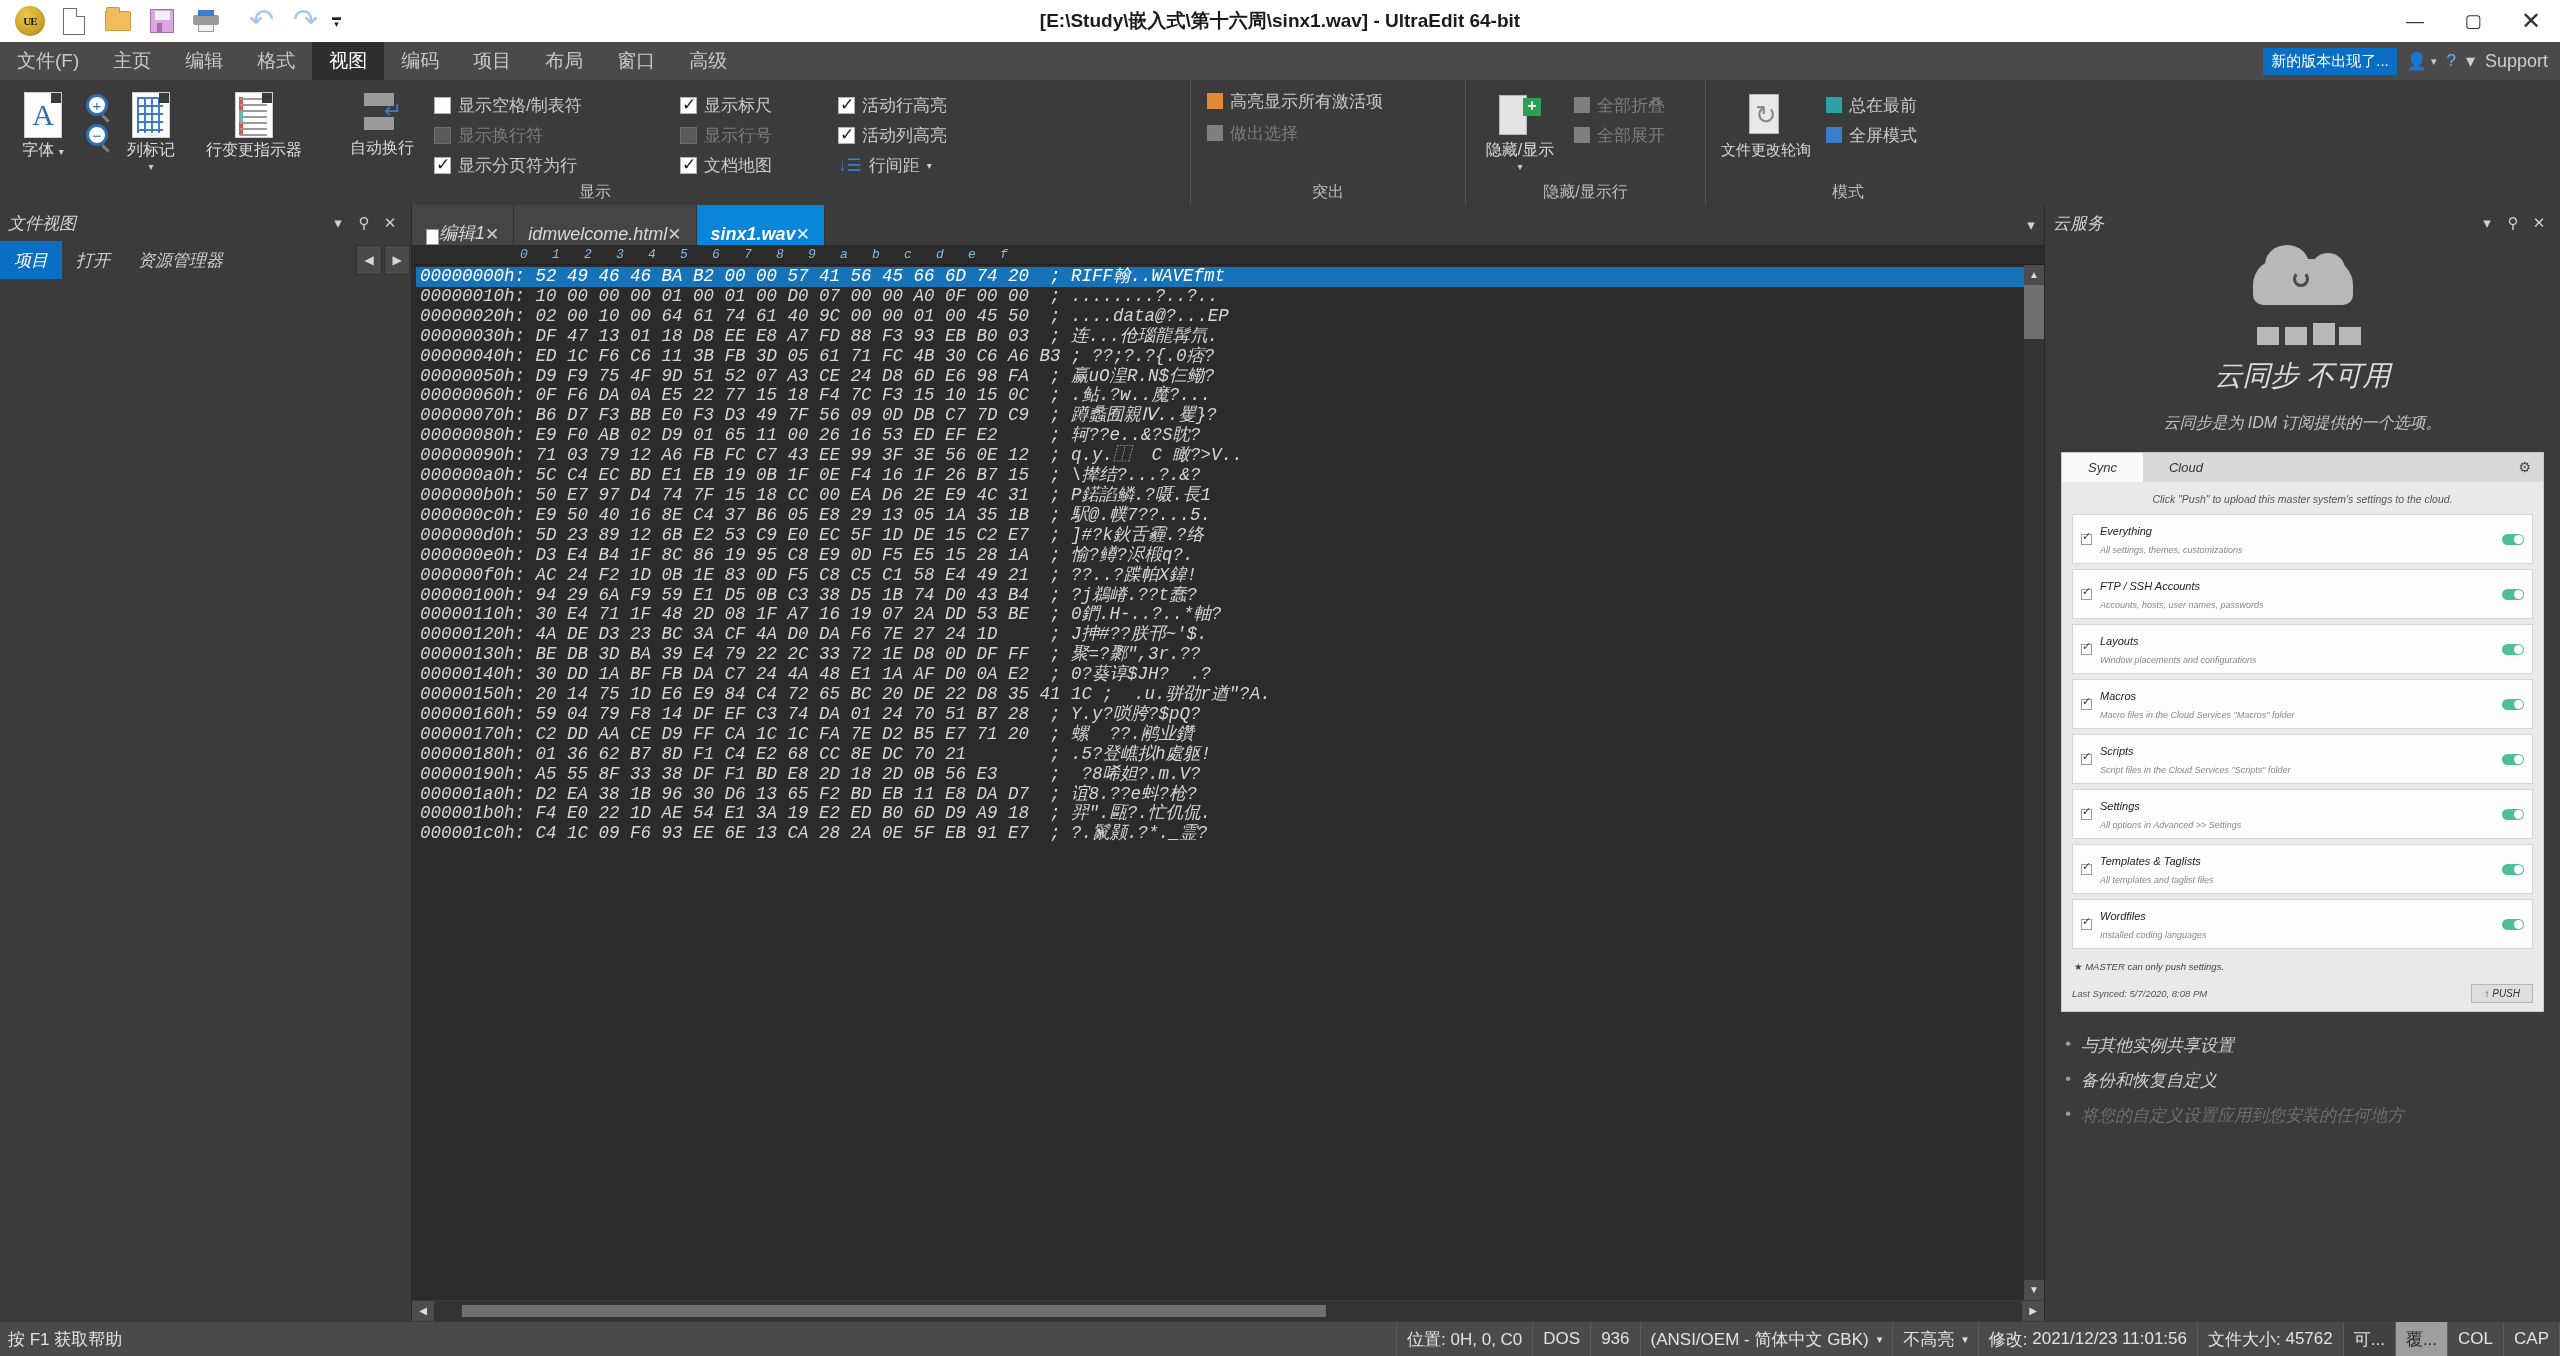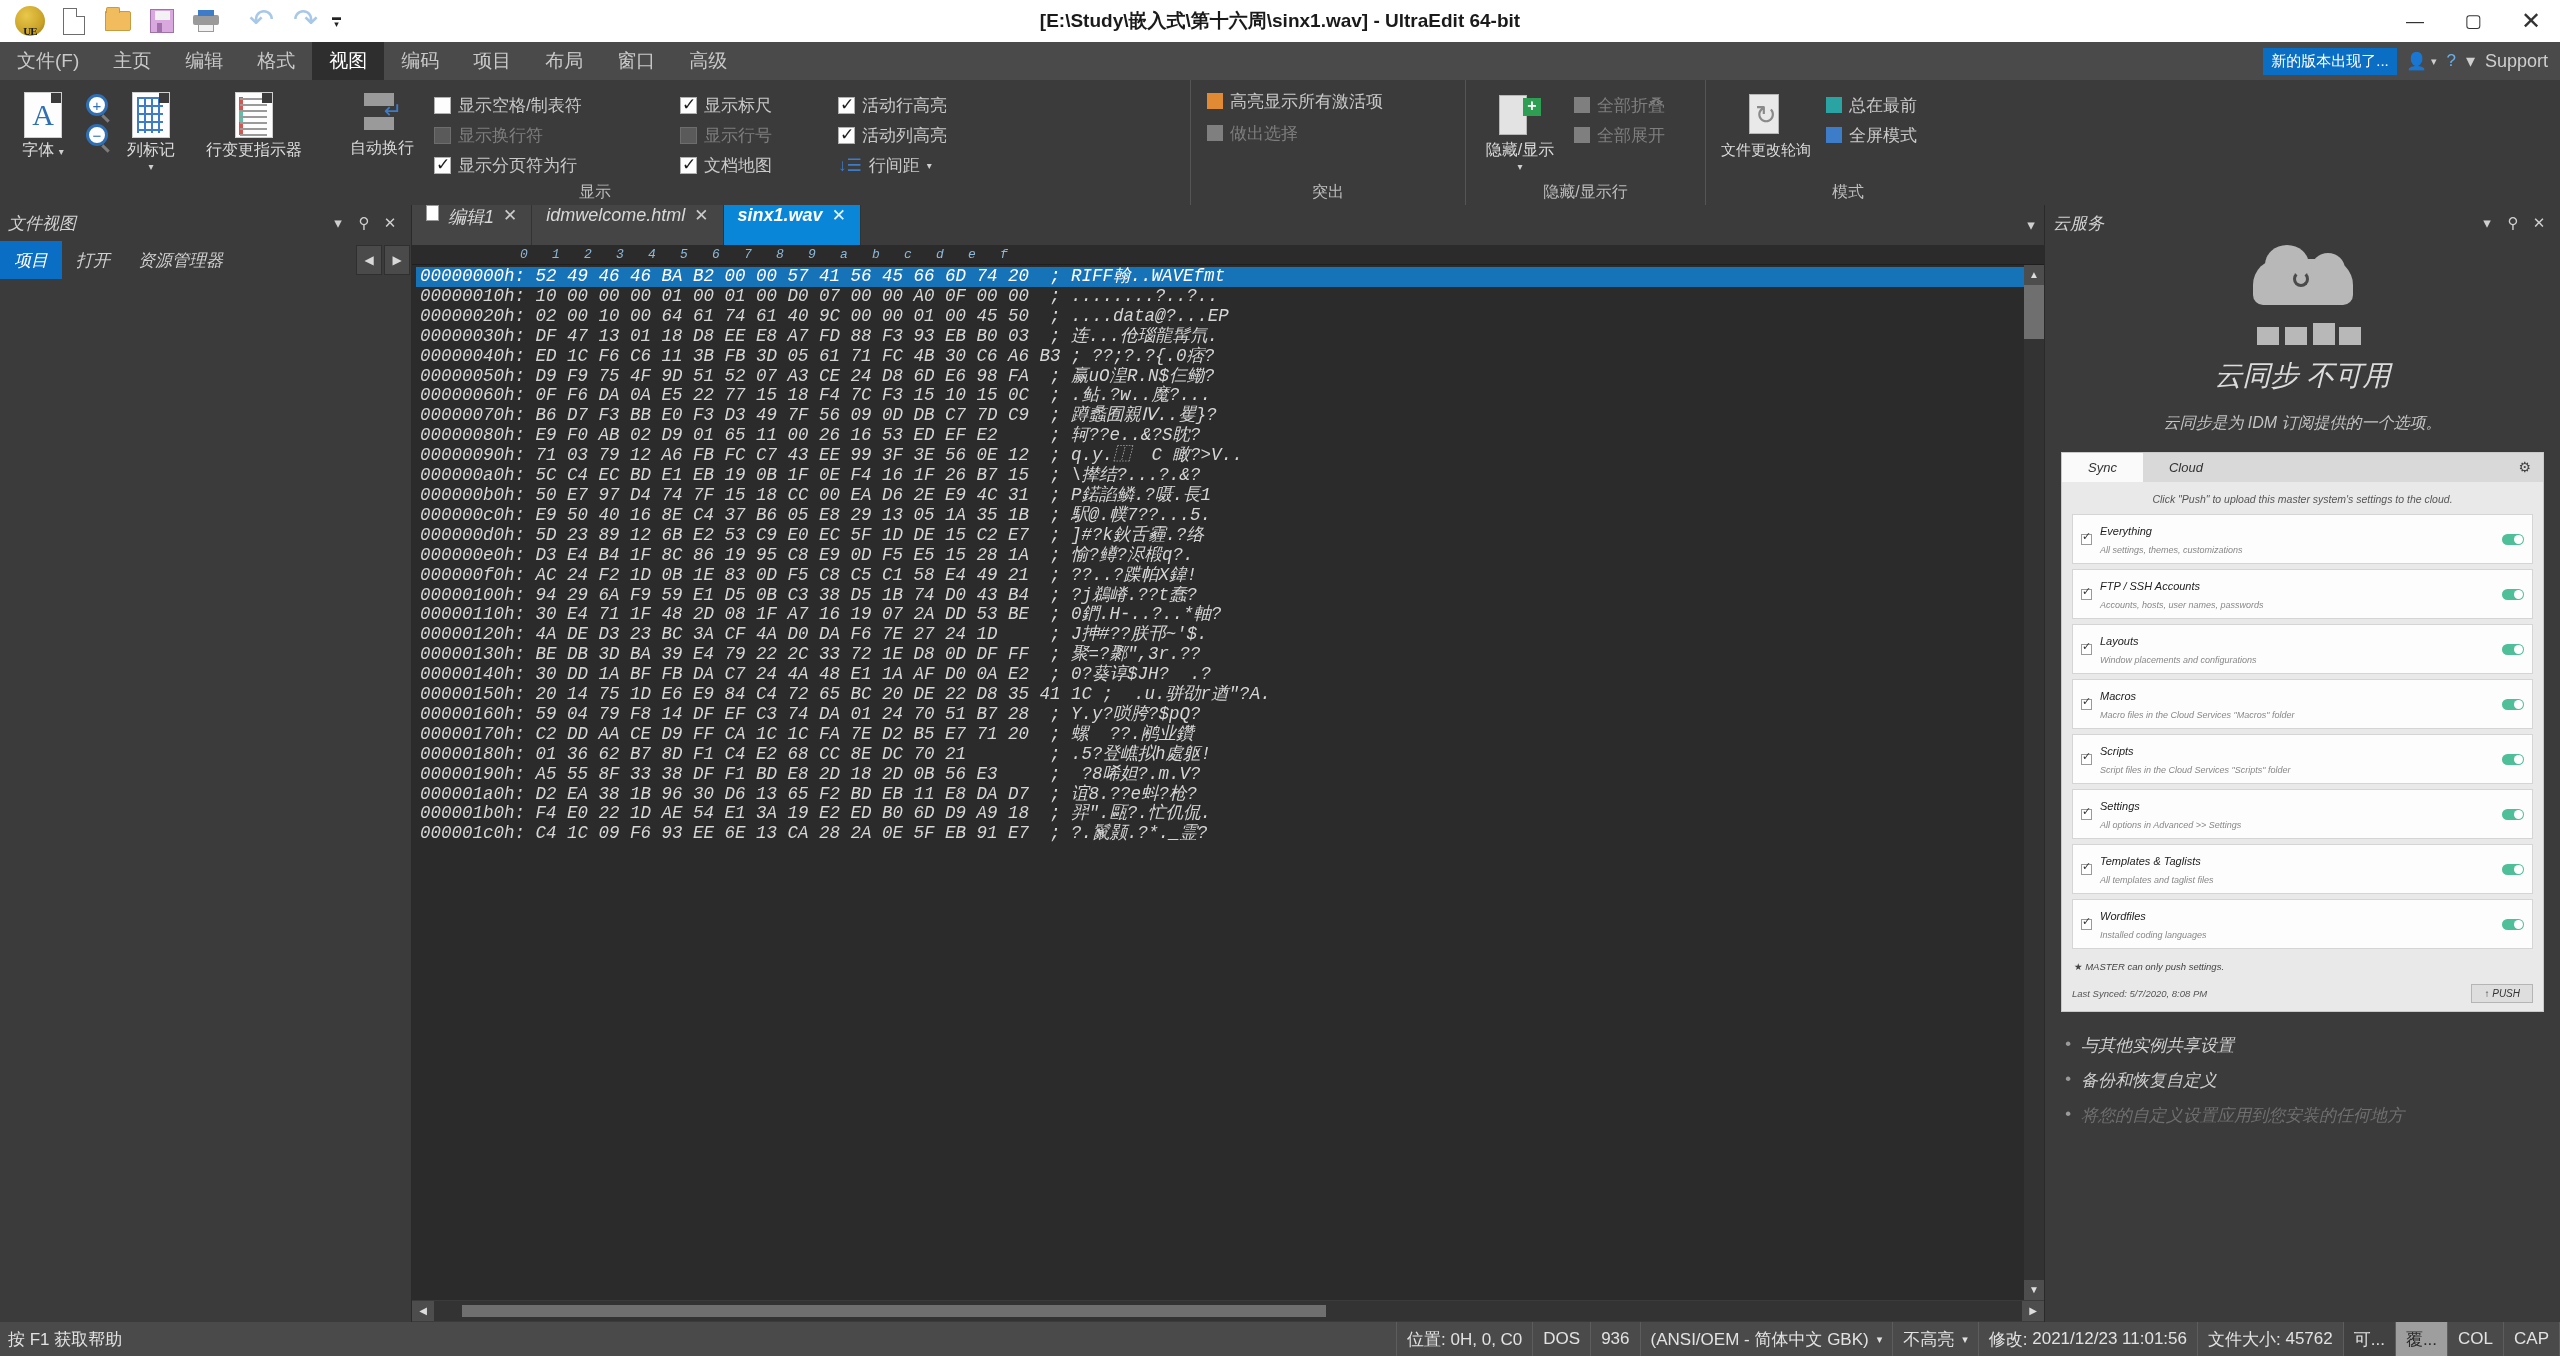--- a/index.html
+++ b/index.html
@@ -11,21 +11,21 @@
   }
   .app { width:2560px; height:1356px; display:flex; flex-direction:column; }
 
   
   .titlebar { height:42px; background:#ffffff; display:flex; align-items:center; flex:none; position:relative; }
   .qat { display:flex; align-items:center; gap:4px; padding-left:10px; }
   .qat-btn { width:40px; height:38px; display:flex; align-items:center; justify-content:center; }
   .ue-logo { width:30px; height:30px; border-radius:50%;
     background:radial-gradient(circle at 38% 32%, #e8c84a 0%, #c9a227 62%, #8a6e12 100%);
     color:#1b1b1b; font-weight:bold; font-size:11px; line-height:9px;
-    display:flex; flex-direction:column; align-items:center; justify-content:flex-end;
+    display:flex; flex-direction:column; align-items:center; justify-content:center;
     font-family:"Liberation Serif",serif; letter-spacing:-1px; }
   .ic-new { width:22px; height:27px; background:#fff; border:1.6px solid #6d6d6d; position:relative; }
   .ic-new:after { content:""; position:absolute; top:-1px; right:-1px; width:8px; height:8px; background:#fff; border-left:1.6px solid #6d6d6d; border-bottom:1.6px solid #6d6d6d; }
   .ic-open { width:26px; height:20px; background:#f0bc5e; border:1.5px solid #c99a3e; border-radius:0 2px 2px 0; position:relative; }
   .ic-open:before { content:""; position:absolute; top:-5px; left:0; width:12px; height:5px; background:#f0bc5e; border:1.5px solid #c99a3e; border-bottom:none; border-radius:2px 2px 0 0;}
   .ic-save { width:24px; height:24px; background:#d9a8df; border:1.5px solid #a271ab; position:relative; }
   .ic-save:before { content:""; position:absolute; top:1px; left:4px; width:15px; height:9px; background:#f2f2f2; }
   .ic-save:after { content:""; position:absolute; bottom:0px; left:6px; width:5px; height:9px; background:#a271ab; }
   .ic-print { width:26px; height:22px; position:relative; }
   .ic-print:before { content:""; position:absolute; top:5px; left:0; width:26px; height:10px; background:#9a9a9a; border-radius:2px; }
@@ -106,21 +106,21 @@
   .ph-btn { width:26px; text-align:center; color:#cfcfcf; font-size:15px; }
   .tabrow { display:flex; align-items:stretch; height:38px; background:#3b3b3b; }
   .ltab { padding:0 14px; display:flex; align-items:center; font-size:17px; color:#d0d0d0; }
   .ltab.active { background:#0a6ec4; color:#fff; }
   .arrbtn { width:26px; display:flex; align-items:center; justify-content:center; background:#4a4a4a; border:1px solid #2f2f2f; color:#d8d8d8; font-size:12px; margin:4px 1px; }
   .panel-body { flex:1; background:#3b3b3b; }
 
   
   .editor { flex:1; display:flex; flex-direction:column; min-width:0; background:#3b3b3b; }
   .doctabs { height:40px; display:flex; align-items:stretch; background:#3b3b3b; }
-  .dtab { display:flex; align-items:flex-start; gap:9px; padding:0 14px; font-size:18px; color:#d9d9d9; background:#454545; border-right:1px solid #333; }
+  .dtab { display:flex; align-items:flex-end; padding:0 14px; font-size:18px; color:#d9d9d9; background:#454545; border-right:1px solid #333; }
   .dtab.active { background:#0a86d8; color:#fff; font-weight:bold; }
   .dtab .x { font-size:17px; opacity:.9; }
   .dtab .fic { width:13px; height:16px; background:#fff; border:1px solid #999; }
 
   .ruler { height:20px; background:#2b2b2b; color:#8fb8d8; font-size:13px;
            font-family:"Liberation Mono","DejaVu Sans Mono",monospace; display:flex; align-items:center;
            padding-left:108px; letter-spacing:0; border-bottom:1px solid #1f1f1f; }
   .ruler span { display:inline-block; width:32px; text-align:left; }
 
   .hexwrap { flex:1; display:flex; min-height:0; }

